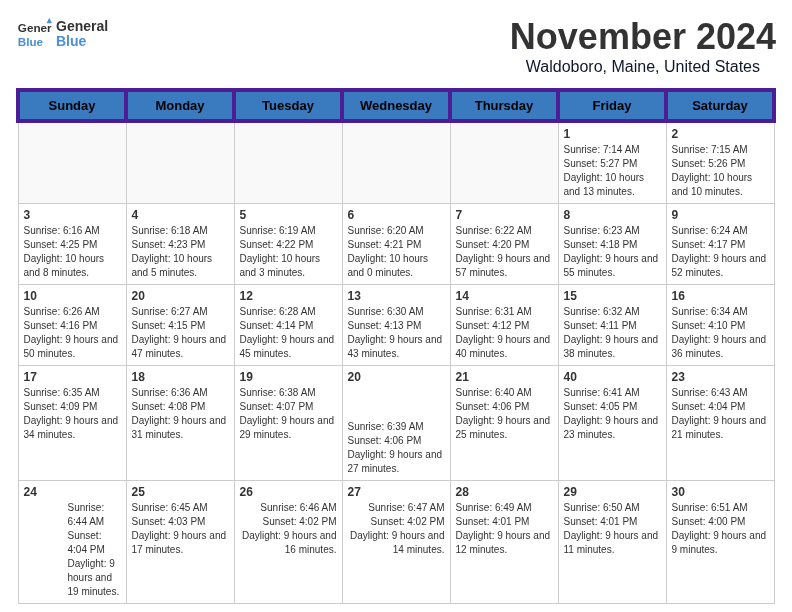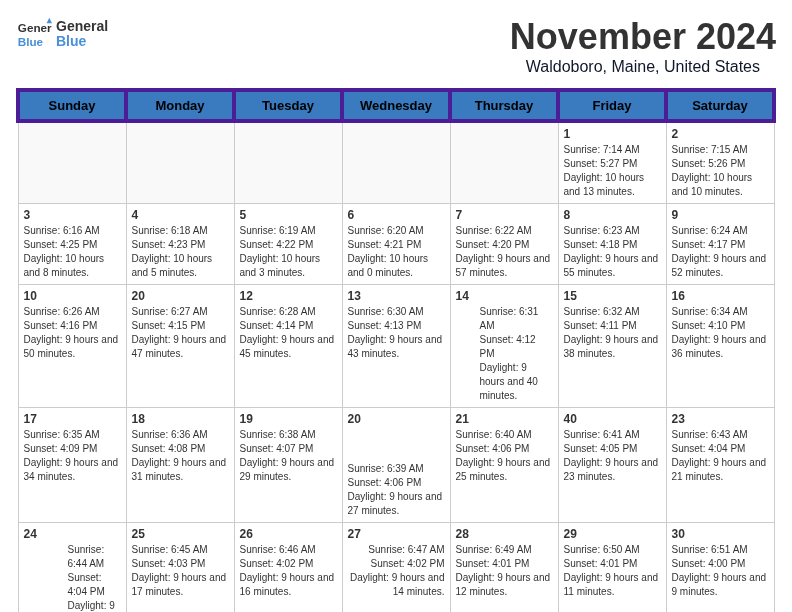--- a/index.html
+++ b/index.html
@@ -193,21 +193,21 @@
 Daylight: 9 hours and 45 minutes.</div>
         </td>
         <td class="has-data">
           <div class="day-number">13</div>
           <div class="day-info" style="white-space: pre-line;">Sunrise: 6:30 AM
 Sunset: 4:13 PM
 Daylight: 9 hours and 43 minutes.</div>
         </td>
         <td class="has-data">
           <div class="day-number">14</div>
-          <div class="day-info" style="white-space: pre-line; margin-left: 24px;">Sunrise: 6:31 AM
+          <div class="day-info" style="white-space: pre-line;">Sunrise: 6:31 AM
 Sunset: 4:12 PM
 Daylight: 9 hours and 40 minutes.</div>
         </td>
         <td class="has-data">
           <div class="day-number">15</div>
           <div class="day-info" style="white-space: pre-line;">Sunrise: 6:32 AM
 Sunset: 4:11 PM
 Daylight: 9 hours and 38 minutes.</div>
         </td>
         <td class="has-data">
@@ -269,21 +269,21 @@
 Daylight: 9 hours and 19 minutes.</div>
         </td>
         <td class="has-data">
           <div class="day-number">25</div>
           <div class="day-info" style="white-space: pre-line;">Sunrise: 6:45 AM
 Sunset: 4:03 PM
 Daylight: 9 hours and 17 minutes.</div>
         </td>
         <td class="has-data">
           <div class="day-number">26</div>
-          <div class="day-info" style="white-space: pre-line;">Sunrise: 6:46 AM
+          <div class="day-info" style="white-space: pre-line; text-align: right;">Sunrise: 6:46 AM
 Sunset: 4:02 PM
 Daylight: 9 hours and 16 minutes.</div>
         </td>
         <td class="has-data">
           <div class="day-number">27</div>
           <div class="day-info" style="white-space: pre-line; text-align: right;">Sunrise: 6:47 AM
 Sunset: 4:02 PM
 Daylight: 9 hours and 14 minutes.</div>
         </td>
         <td class="has-data">

